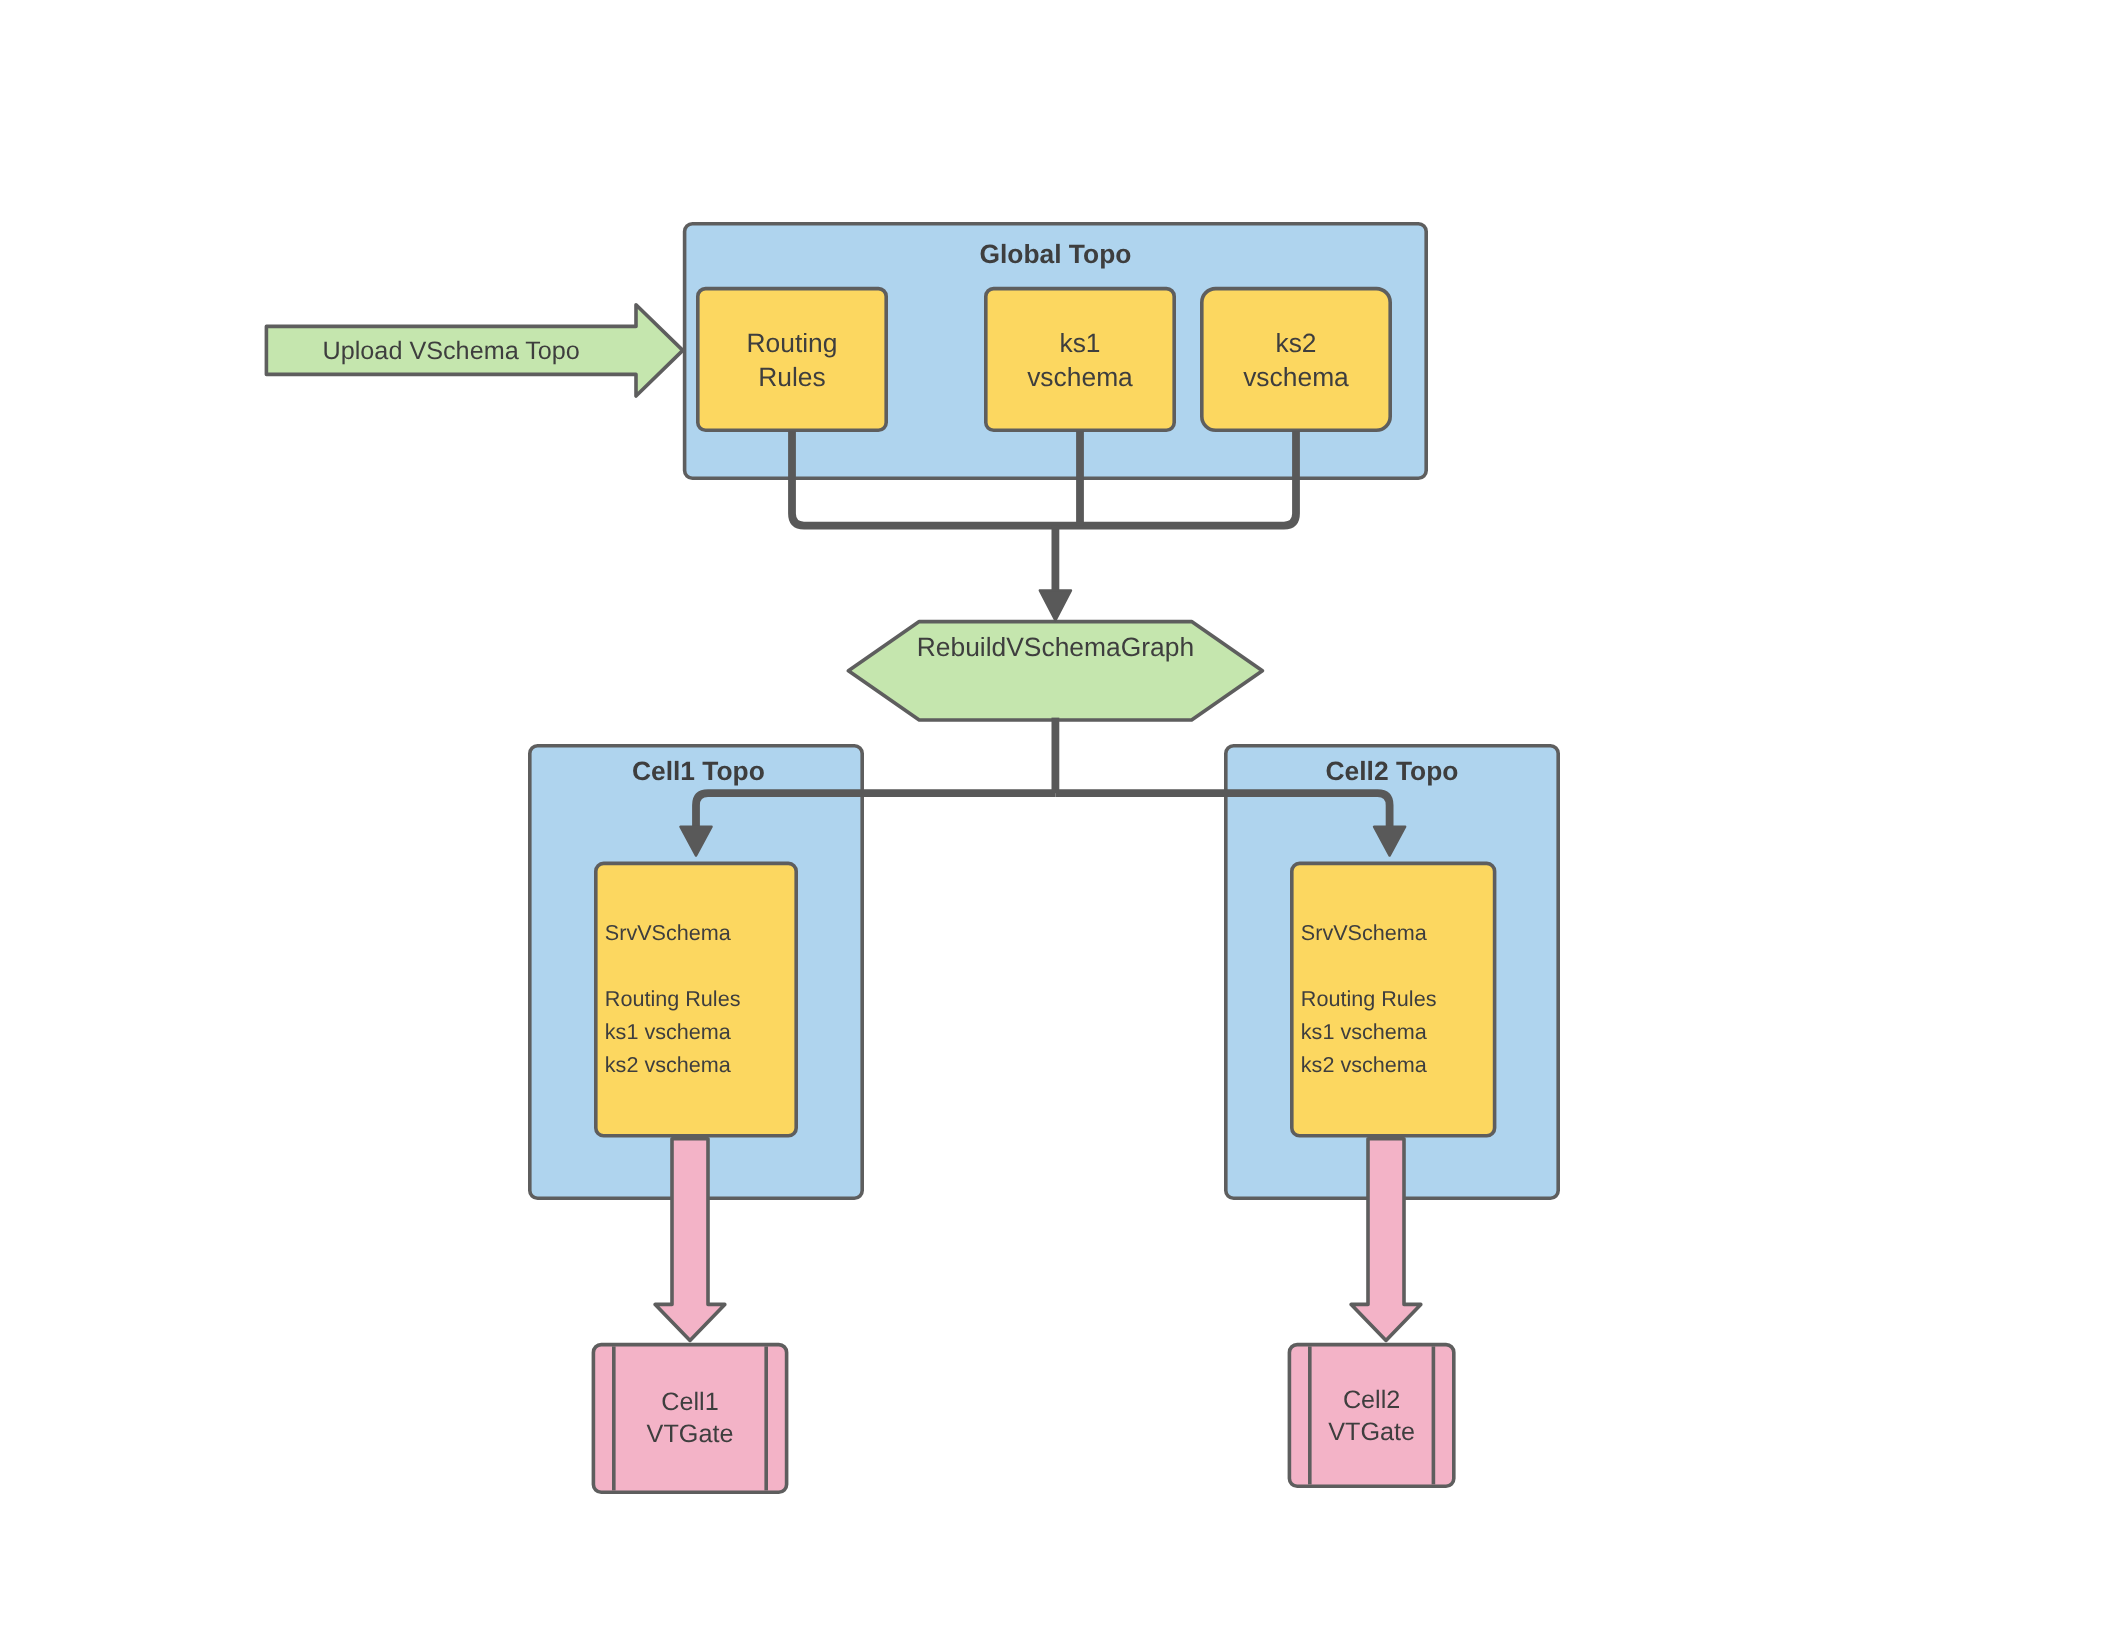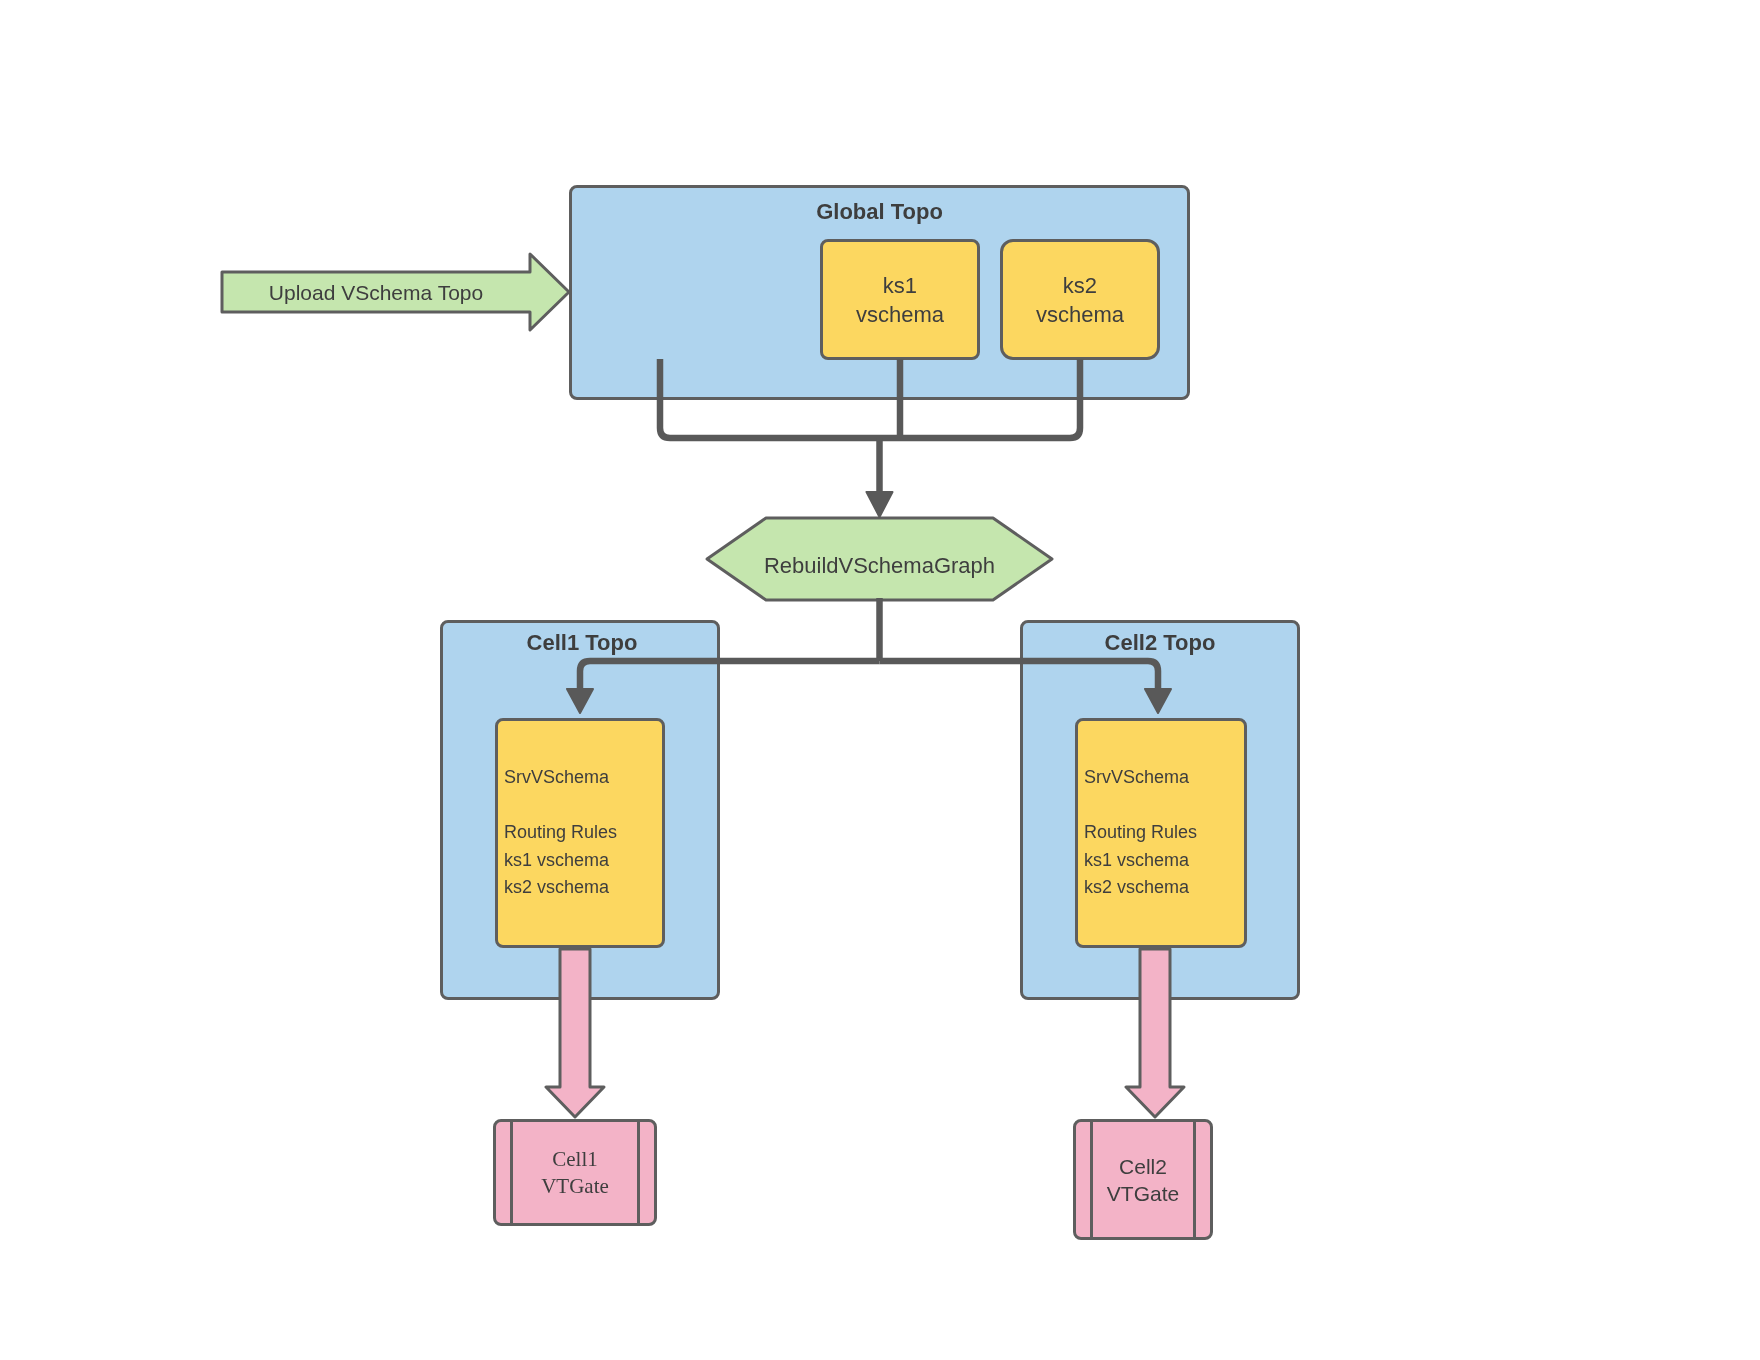--- a/index.html
+++ b/index.html
@@ -50,20 +50,24 @@
 
   <svg class="layer" viewBox="0 0 1760 1360">
     <polygon class="green-shape" points="222,272 530,272 530,254 569,292 530,330 530,312 222,312"></polygon>
     <polygon class="green-shape" points="707,559 766,518 993,518 1052,559 993,600 766,600"></polygon>
   </svg>
 
   <div class="box blue pos" style="left:569px;top:185px;width:621px;height:215px;"></div>
   <div class="box blue pos" style="left:440px;top:620px;width:280px;height:380px;"></div>
   <div class="box blue pos" style="left:1020px;top:620px;width:280px;height:380px;"></div>
 
+  <div class="box yellow center lbl multiline pos" style="left:580px;top:239px;width:160px;height:121px;">
+    <span>Routing
+Rules</span>
+  </div>
   <div class="box yellow center lbl multiline pos" style="left:820px;top:239px;width:160px;height:121px;">
     <span>ks1
 vschema</span>
   </div>
   <div class="box yellow center lbl multiline pos" style="left:1000px;top:239px;width:160px;height:121px;border-radius:13px;">
     <span>ks2
 vschema</span>
   </div>
 
   <div class="box yellow pos" style="left:495px;top:718px;width:170px;height:230px;"></div>
@@ -95,26 +99,26 @@
     <polygon class="head" points="1158,713 1145,689 1171,689"></polygon>
 
     <polygon class="pink-arrow" points="560,949 590,949 590,1087 604,1087 575,1117 546,1087 560,1087"></polygon>
     <polygon class="pink-arrow" points="1140,949 1170,949 1170,1087 1184,1087 1155,1117 1126,1087 1140,1087"></polygon>
   </svg>
 
   <div class="pos center upload-label" style="left:222px;top:272px;width:308px;height:40px;">Upload VSchema Topo</div>
 
   <div class="title" style="left:569px;top:200px;width:621px;">Global Topo</div>
 
-  <div class="pos center hex-label" style="left:707px;top:518px;width:345px;height:96px;">RebuildVSchemaGraph</div>
+  <div class="pos center hex-label" style="left:707px;top:492px;width:345px;height:96px;">RebuildVSchemaGraph</div>
 
   <div class="title" style="left:440px;top:631px;width:284px;">Cell1 Topo</div>
   <div class="title" style="left:1020px;top:631px;width:280px;">Cell2 Topo</div>
 
-  <div class="box pinkbox center pos" style="left:493px;top:1119px;width:164px;height:107px;font-family:Liberation Serif, serif;">
+  <div class="box pinkbox center pos" style="left:493px;top:1119px;width:164px;height:126px;">
     <div class="vt-line left"></div>
     <div class="vt-line right"></div>
     <span class="vt-label multiline">Cell1
 VTGate</span>
   </div>
   <div class="box pinkbox center pos" style="left:1073px;top:1119px;width:140px;height:121px;">
     <div class="vt-line left"></div>
     <div class="vt-line right"></div>
     <span class="vt-label multiline">Cell2
 VTGate</span>

